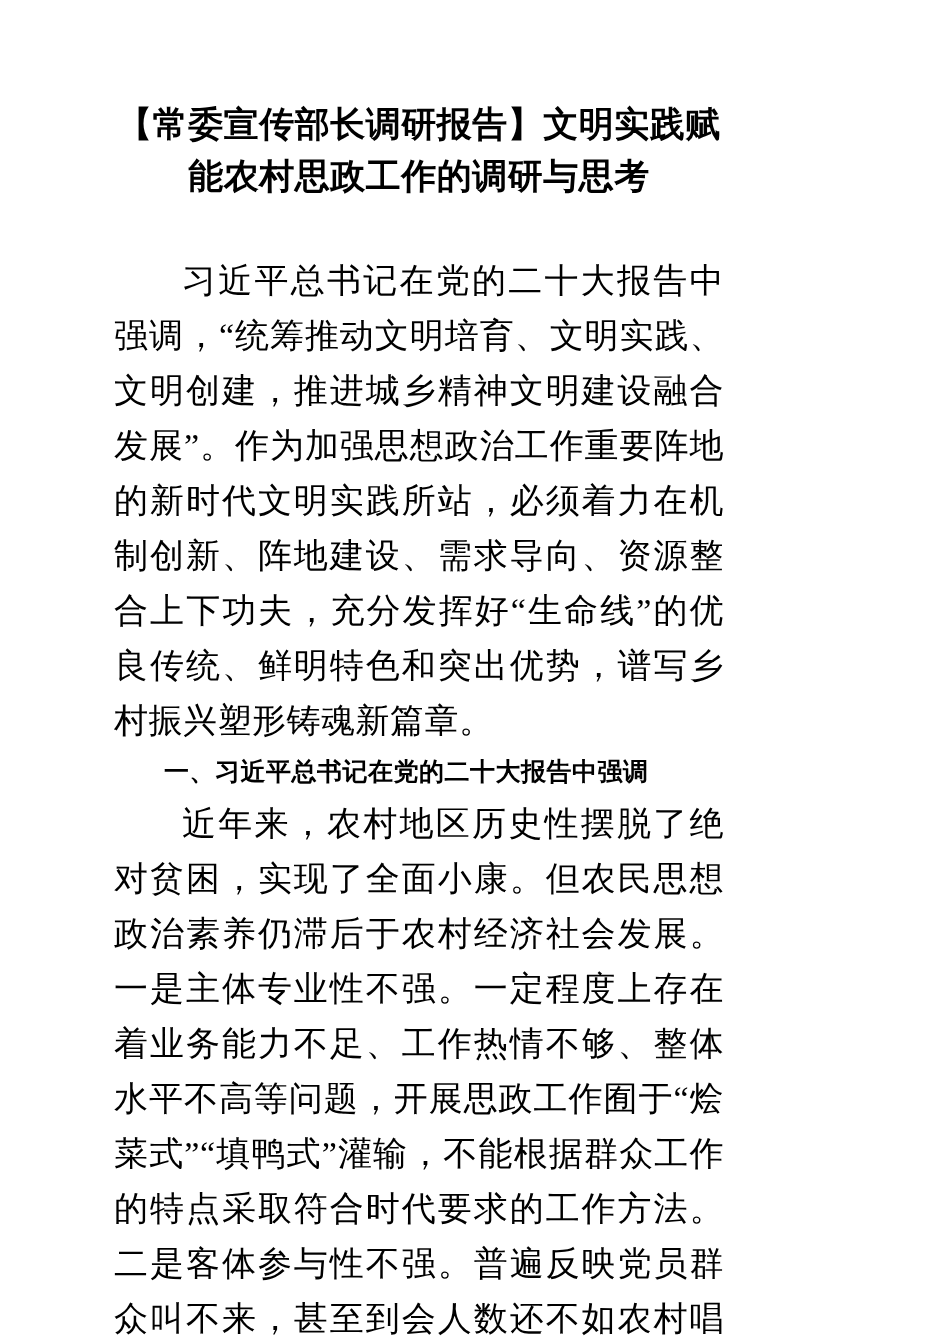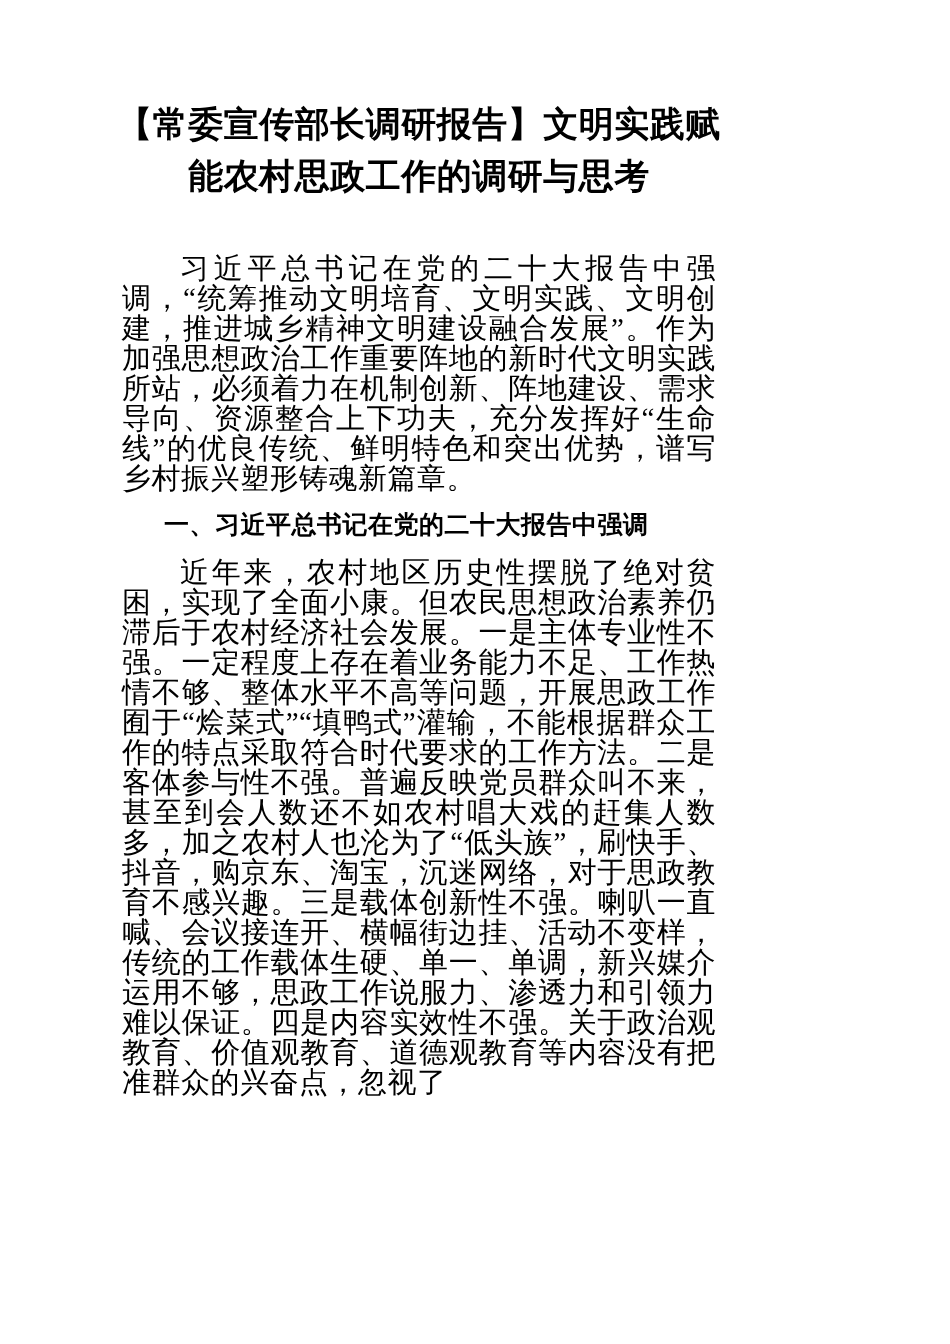--- a/index.html
+++ b/index.html
@@ -21,23 +21,23 @@
   }
   .doc-title {
     margin: 0 0 50px 0;
     font-size: 35px;
     line-height: 52px;
     font-weight: bold;
     text-align: center;
     letter-spacing: 0.5px;
   }
   .para {
-    margin: 8px;
-    font-size: 29px;
-    line-height: 30px;
+    margin: 0;
+    font-size: 34px;
+    line-height: 55px;
     text-align: justify;
     text-indent: 2em;
     letter-spacing: 0.5px;
   }
   .section-heading {
     margin: 0;
     font-size: 25px;
     line-height: 48px;
     font-weight: bold;
     text-indent: 2em;

